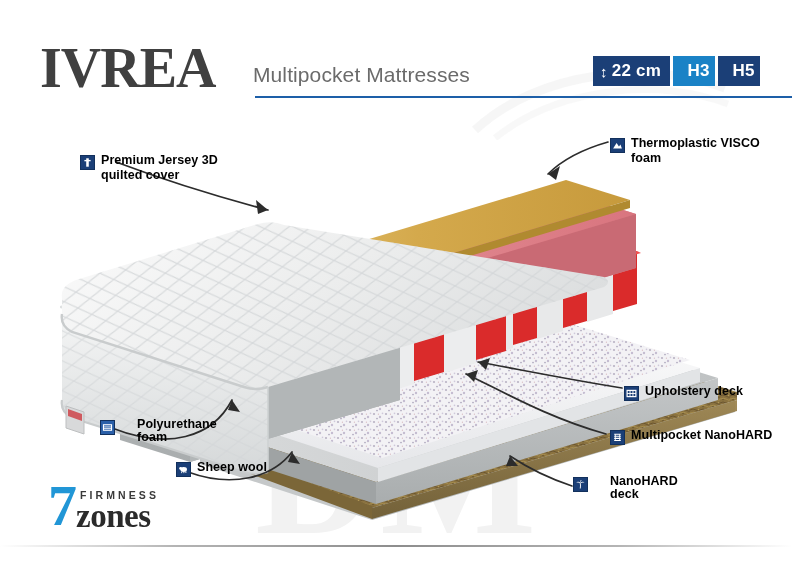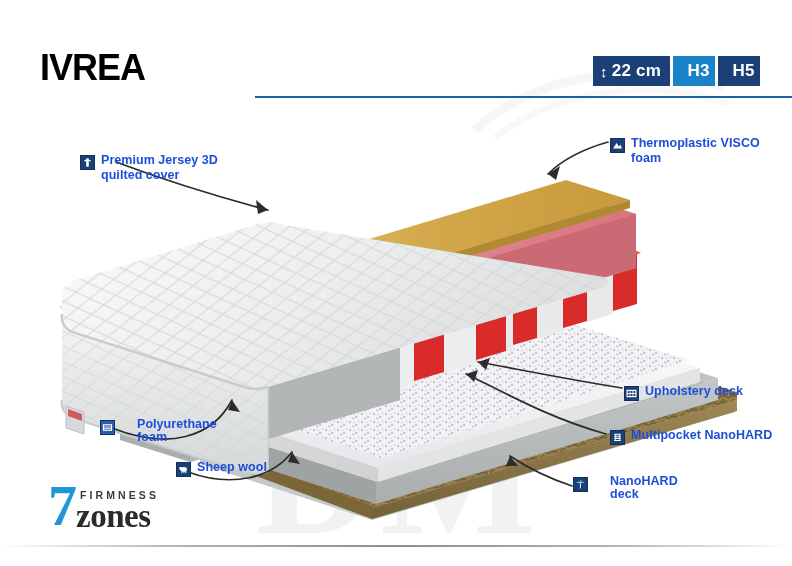--- a/index.html
+++ b/index.html
@@ -18,22 +18,22 @@
     color:#f2f2f2;letter-spacing:6px;line-height:165px;
     white-space:nowrap;user-select:none;z-index:1;
   }
   .wm-swoosh{
     position:absolute;left:470px;top:60px;width:260px;height:80px;z-index:1;opacity:.55;
   }
 
   
   .brand{
     position:absolute;left:40px;top:40px;
-    font-size:36px;font-weight:700;color:#000000;letter-spacing:-1px;
-    font-family:Liberation Sans, sans-serif;line-height:56px;z-index:6;
+    font-size:56px;font-weight:700;color:#404040;letter-spacing:-1px;
+    font-family:Liberation Serif, serif;line-height:56px;z-index:6;
   }
   .subtitle{
     position:absolute;left:253px;top:63px;
     font-size:21px;color:#6b6b6b;font-weight:400;letter-spacing:.1px;z-index:6;
   }
   .rule{
     position:absolute;left:255px;top:96px;width:537px;height:2px;
     background:#1d5fa8;z-index:6;
   }
   .badges{position:absolute;right:32px;top:56px;display:flex;gap:3px;z-index:7;}
@@ -51,21 +51,21 @@
 
   
   .callout{position:absolute;z-index:8;display:flex;gap:6px;align-items:flex-start;}
   .callout .ico{
     width:15px;height:15px;flex:0 0 15px;margin-top:2px;
     background:#1b3f77;border:1px solid #12305c;box-sizing:border-box;
     display:flex;align-items:center;justify-content:center;
   }
   .callout .ico.light{background:#2a5fa8;}
   .callout .txt{
-    font-size:12.5px;font-weight:700;color:#1d4ed8;line-height:14.5px;
+    font-size:12.5px;font-weight:700;color:#000000;line-height:14.5px;
     letter-spacing:.05px;white-space:pre-line;
   }
   .c-jersey{left:80px;top:153px;justify-content:space-between;}
   .c-visco{left:610px;top:136px;}
   .c-uph{left:624px;top:384px;}
   .c-nano{left:610px;top:428px;}
   .c-coco{left:573px;top:475px;}
   .c-poly{left:100px;top:418px;}
   .c-wool{left:176px;top:460px;}
   .c-poly .txt,.c-coco .txt{line-height:13px;margin-left:16px;}
@@ -96,20 +96,21 @@
 
 <div class="page">
 
   <div class="watermark">DM</div>
   <svg class="wm-swoosh" viewBox="0 0 260 80">
     <path d="M5 70 C70 10 180 0 255 28" fill="none" stroke="#f0f0f0" stroke-width="9"></path>
     <path d="M25 78 C90 26 190 18 258 44" fill="none" stroke="#f4f4f4" stroke-width="7"></path>
   </svg>
 
   <div class="brand">IVREA</div>
+  <div class="subtitle">Multipocket Mattresses</div>
   <div class="rule"></div>
 
   <div class="badges">
     <div class="badge size">
       <span class="arrow-ud">↕</span>
       <span>22 cm</span>
     </div>
     <div class="badge h3">H3</div>
     <div class="badge h5">H5</div>
   </div>

